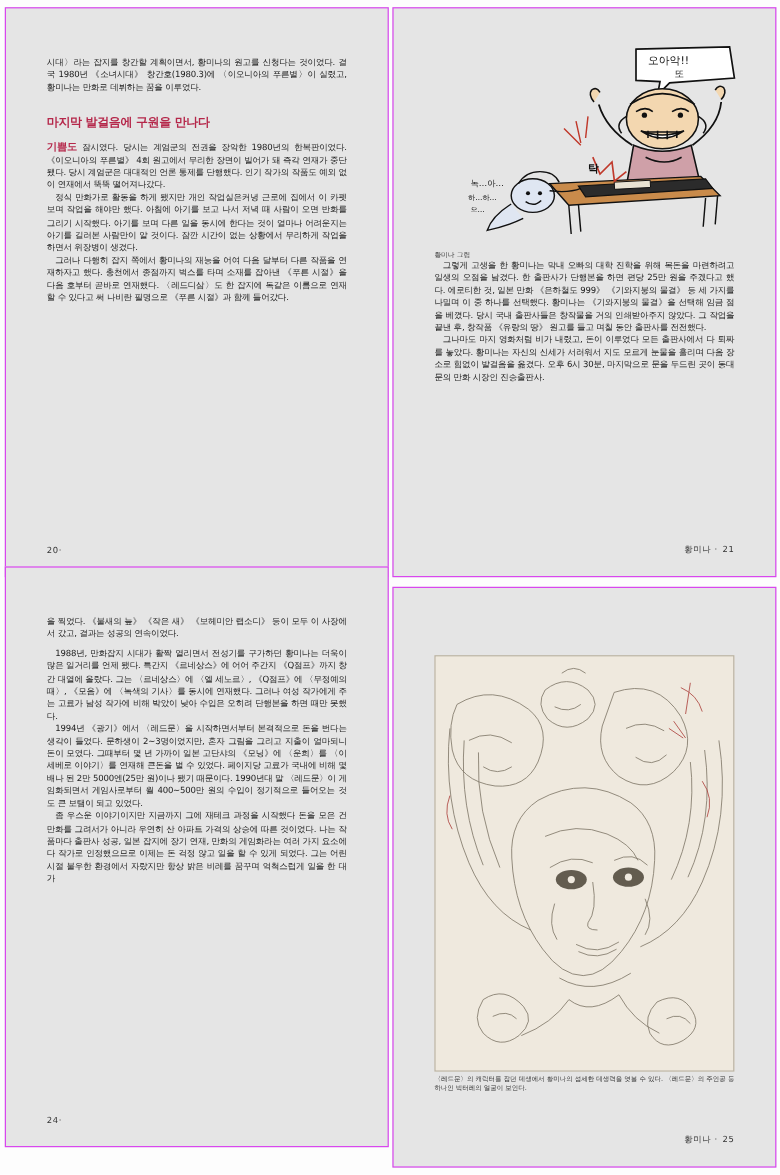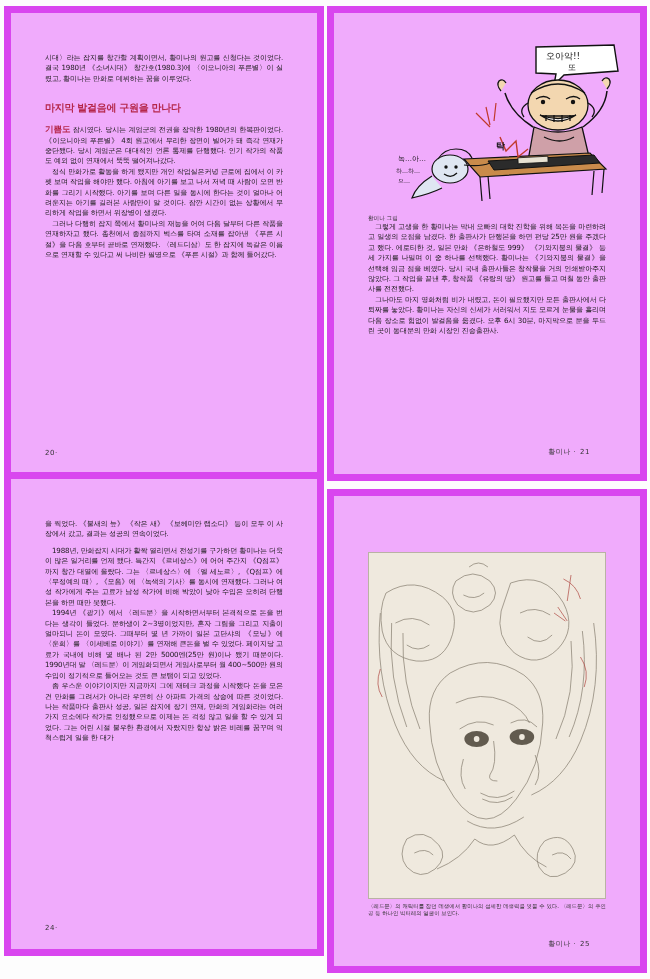--- a/index.html
+++ b/index.html
@@ -16,22 +16,22 @@
   }
   .book {
     position: relative;
     width: 650px;
     height: 979px;
     background: #fdfdfd;
   }
   
   .sheet {
     position: absolute;
-    background: #f0abfc;
-    border: 7px solid #d946ef;
+    background: #e5e5e5;
+    border: 1px solid #d946ef;
     box-sizing: border-box;
     overflow: hidden;
   }
   .sheet-top-left    { left: 4px;   top: 6px;   width: 320px; height: 475px; }
   .sheet-top-right   { left: 327px; top: 6px;   width: 320px; height: 475px; }
   .sheet-bot-left    { left: 4px;   top: 472px; width: 320px; height: 484px; }
   .sheet-bot-right   { left: 327px; top: 489px; width: 320px; height: 484px; }
 
   .page-inner {
     position: absolute;
@@ -68,21 +68,21 @@
 
   
   .folio {
     position: absolute;
     bottom: 17px;
     font-size: 7px;
     color: #333;
     letter-spacing: 0.5px;
   }
   .folio-left  { left: 34px; }
-  .folio-right { right: 50px; }
+  .folio-right { right: 34px; }
   .folio-label { margin-right: 4px; }
 
   
   .cartoon-wrap {
     position: relative;
     height: 175px;
     margin: -12px 0 4px 0;
   }
   .cartoon-svg { display: block; }
   .caption {
@@ -190,21 +190,21 @@
             <text x="28" y="132" font-size="6" font-family="DejaVu Sans, sans-serif" fill="#111">하…하…</text>
             <text x="30" y="142" font-size="6" font-family="DejaVu Sans, sans-serif" fill="#111">으…</text>
             <path d="M108 72 l14 14 M118 66 l4 18 M128 62 l-2 18" stroke="#c0392b" stroke-width="1.2" fill="none"></path>
           </g>
         </svg>
         <div class="caption">황미나 그림</div>
       </div>
 
       <div class="body-text col-text-right">
         <p>그렇게 고생을 한 황미나는 막내 오빠의 대학 진학을 위해 목돈을 마련하려고 일생의 오점을 남겼다. 한 출판사가 단행본을 하면 편당 25만 원을 주겠다고 했다. 에로티한 것, 일본 만화 《은하철도 999》 《기와지붕의 물결》 등 세 가지를 나밀며 이 중 하나를 선택했다. 황미나는 《기와지붕의 물결》을 선택해 임금 점을 베꼈다. 당시 국내 출판사들은 창작물을 거의 인쇄받아주지 않았다. 그 작업을 끝낸 후, 창작품 《유랑의 땅》 원고를 들고 며칠 동안 출판사를 전전했다.</p>
-        <p>그나마도 마지 영화처럼 비가 내렸고, 돈이 필요했지만 모든 출판사에서 다 퇴짜를 놓았다. 황미나는 자신의 신세가 서러워서 지도 모르게 눈물을 흘리며 다음 장소로 힘없이 발걸음을 옮겼다. 오후 6시 30분, 마지막으로 문을 두드린 곳이 동대문의 만화 시장인 진승출판사.</p>
+        <p>그나마도 마지 영화처럼 비가 내렸고, 돈이 이루었다 모든 출판사에서 다 퇴짜를 놓았다. 황미나는 자신의 신세가 서러워서 지도 모르게 눈물을 흘리며 다음 장소로 힘없이 발걸음을 옮겼다. 오후 6시 30분, 마지막으로 문을 두드린 곳이 동대문의 만화 시장인 진승출판사.</p>
       </div>
 
       <div class="folio folio-right">
         <span class="folio-label">황미나 ·</span><span>21</span>
       </div>
     </div>
   </div>
 
   <div class="sheet sheet-bot-left">
     <div class="page-inner">

